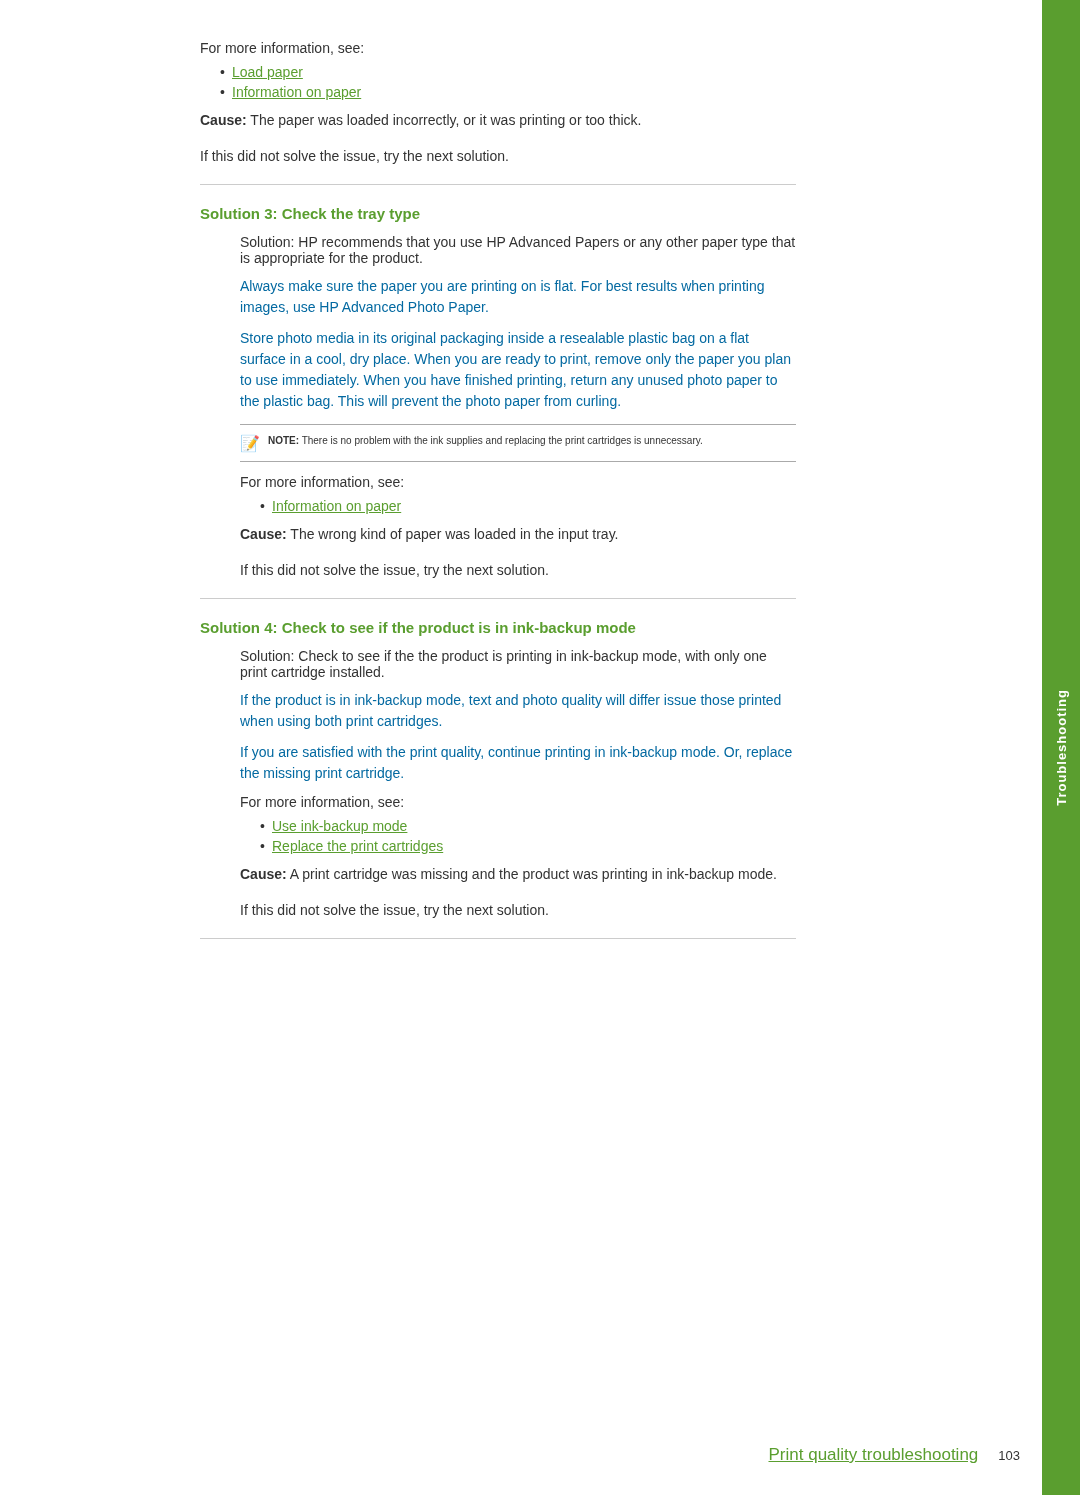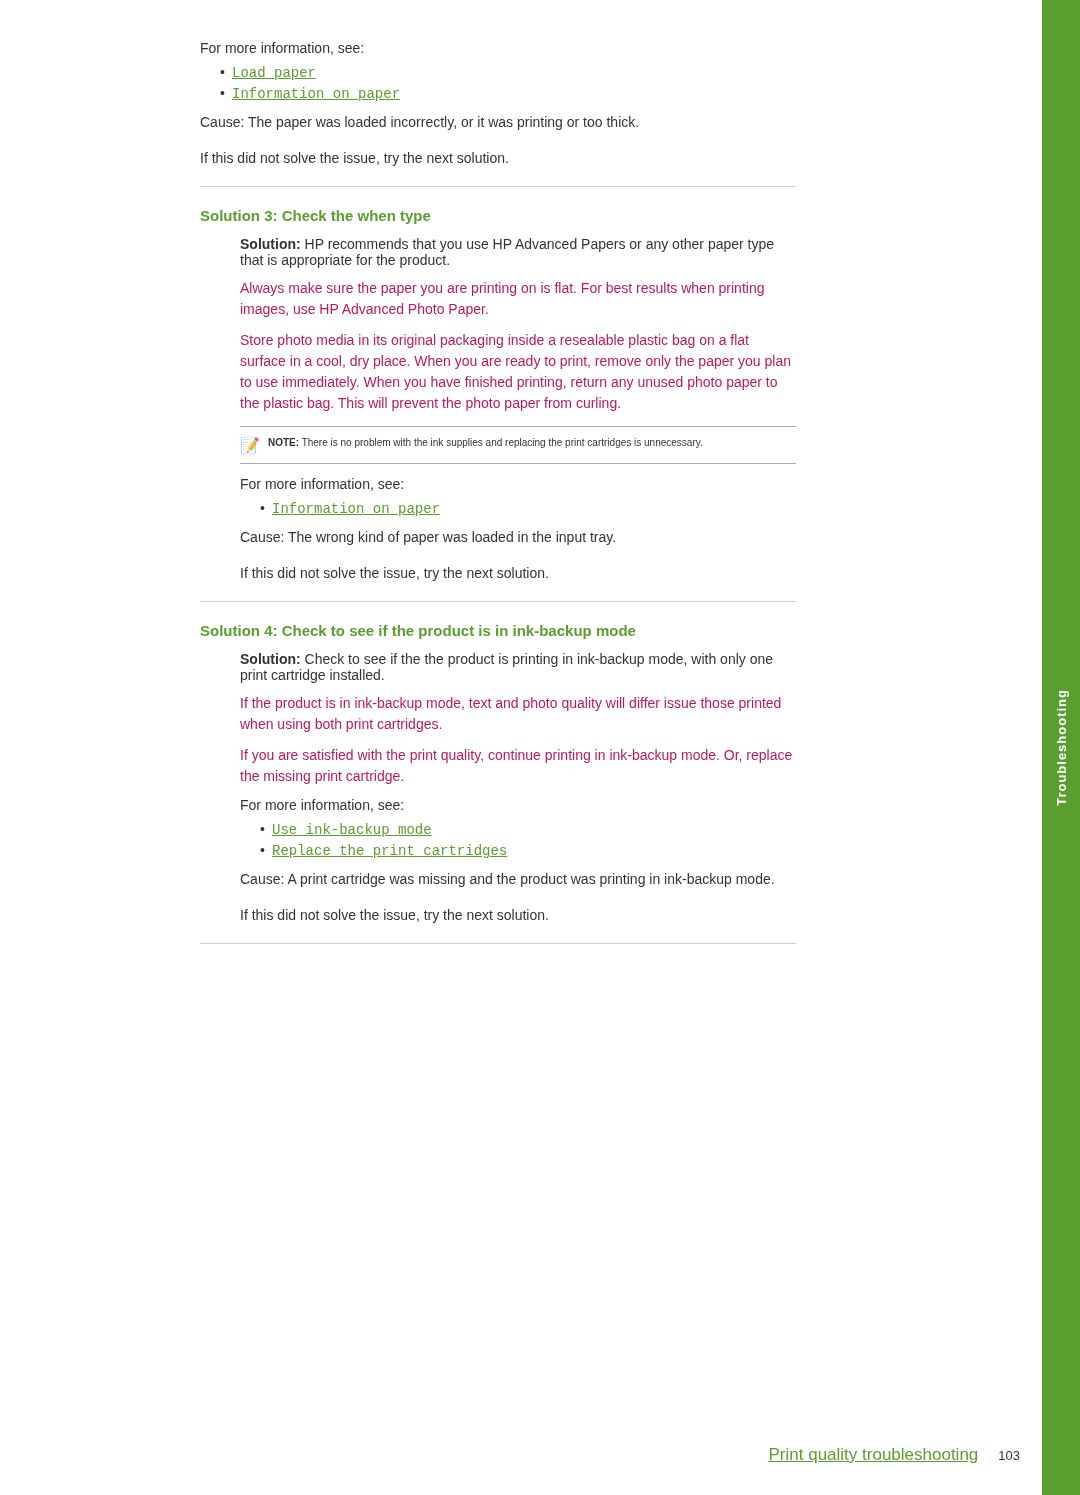--- a/index.html
+++ b/index.html
@@ -77,30 +77,29 @@
       content: '•';
       position: absolute;
       left: 0;
       color: #333;
     }
 
     .bullet-list li a {
       color: #5a9e2f;
       text-decoration: underline;
       font-size: 14px;
-      font-family: Liberation Mono, monospace;
     }
 
     .cause-text {
       font-size: 14px;
       margin-bottom: 6px;
     }
 
     .cause-text strong {
-      font-weight: normal;
+      font-weight: bold;
     }
 
     .next-solution-text {
       font-size: 14px;
       color: #333;
       margin-bottom: 20px;
       margin-top: 20px;
     }
 
     .divider {
@@ -123,29 +122,29 @@
     .solution-body {
       margin-left: 40px;
     }
 
     .solution-label {
       font-size: 14px;
       margin-bottom: 10px;
     }
 
     .solution-label strong {
-      font-weight: bold;
+      font-weight: normal;
       text-align: right;
     }
 
     .solution-paragraph {
       font-size: 14px;
       line-height: 1.5;
       margin-bottom: 10px;
-      color: #be185d;
+      color: #0369a1;
     }
 
     .note-box {
       border-top: 1px solid #aaa;
       border-bottom: 1px solid #aaa;
       padding: 8px 0;
       margin: 12px 0;
       display: flex;
       align-items: flex-start;
       gap: 8px;
@@ -206,21 +205,21 @@
       </ul>
       <p class="cause-text">
         <strong>Cause:</strong><span>  The paper was loaded incorrectly, or it was printing or too thick.</span>
       </p>
       <p class="next-solution-text">If this did not solve the issue, try the next solution.</p>
     </div>
 
     <hr class="divider">
 
     <div class="solution-section">
-      <h3 class="solution-heading">Solution 3: Check the when type</h3>
+      <h3 class="solution-heading">Solution 3: Check the tray type</h3>
       <div class="solution-body">
         <p class="solution-label">
           <strong>Solution:</strong><span>   HP recommends that you use HP Advanced Papers or any other paper type that is appropriate for the product.</span>
         </p>
         <p class="solution-paragraph">Always make sure the paper you are printing on is flat. For best results when printing images, use HP Advanced Photo Paper.</p>
         <p class="solution-paragraph">Store photo media in its original packaging inside a resealable plastic bag on a flat surface in a cool, dry place. When you are ready to print, remove only the paper you plan to use immediately. When you have finished printing, return any unused photo paper to the plastic bag. This will prevent the photo paper from curling.</p>
 
         <div class="note-box">
           <span class="note-icon">📝</span>
           <p class="note-text">

